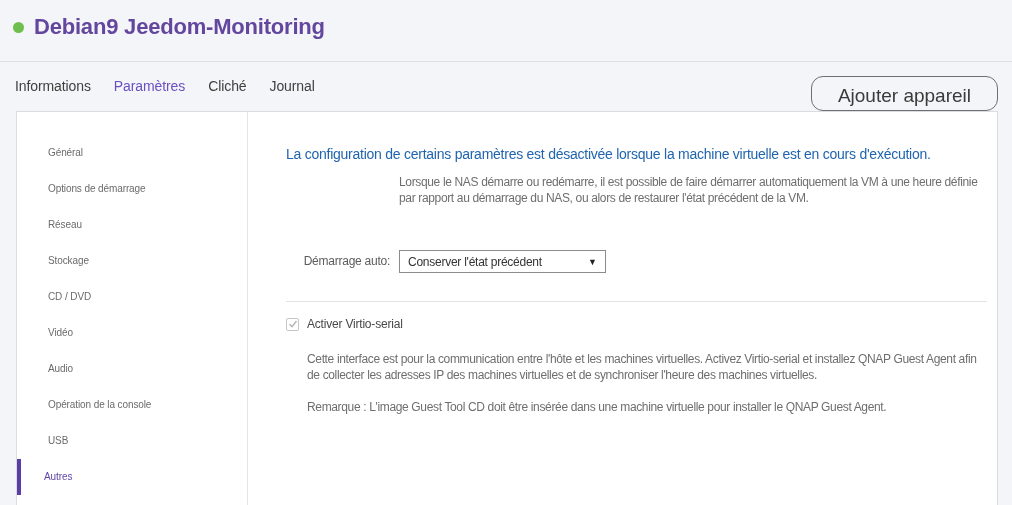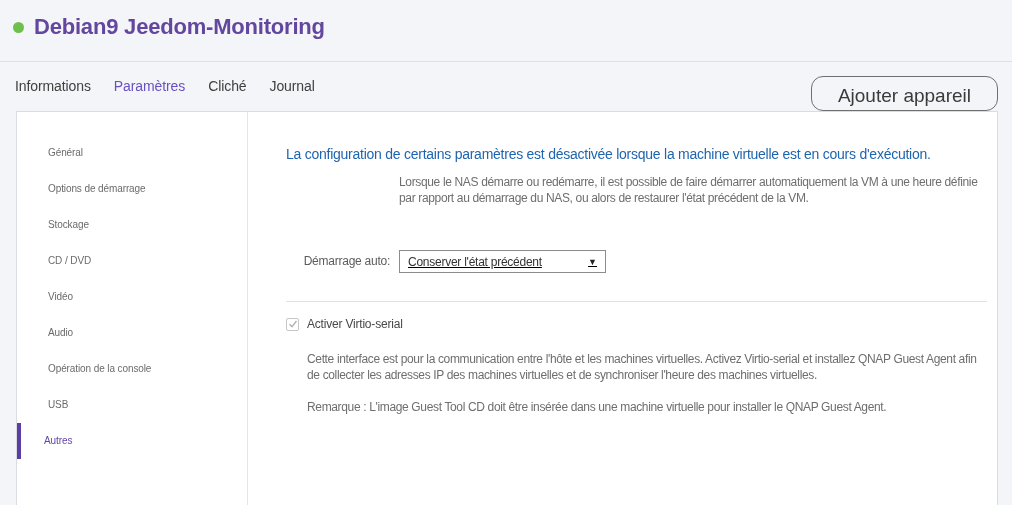--- a/index.html
+++ b/index.html
@@ -38,21 +38,21 @@
   .main { flex:1; padding:34px 10px 0 38px; position:relative; overflow:hidden; }
   .notice-blue { font-size:14px; color:#1f64ae; letter-spacing:-0.25px; margin-bottom:12px; }
 
   .form-row { display:flex;align-items:flex-end; }
   .form-label-col { width:113px; flex:none; text-align:right; padding-right:9px;
     font-size:12px; color:#5c5c5c; letter-spacing:-0.25px; }
   .body-text { font-size:12px; line-height:16px; color:#6e6e6e; letter-spacing:-0.35px; }
   .intro-text { max-width:590px; margin-bottom:15px; }
 
   .select-box { width:207px; height:23px; border:1px solid #8c8c8c; background:#fff;
-    display:flex; align-items:center; padding:0 8px; cursor:pointer;text-decoration:underline; }
+    display:flex; align-items:center; padding:0 8px; cursor:pointer; }
   .select-value { flex:1; font-size:12px; color:#333; letter-spacing:-0.25px;
     white-space:nowrap; overflow:hidden; }
   .select-arrow { font-size:9px; color:#222; flex:none; }
   .select-label-col { line-height:23px;margin-top:29px; }
 
   .note-block { margin-top:14px; max-width:590px; }
 
   .content-divider { border:none; border-top:1px solid #e2e2e2; margin:28px 0 0 0; }
 
   .check-row { display:flex; align-items:center; margin-top:15px; }
@@ -79,20 +79,21 @@
   <span class="tab">Cliché</span>
   <span class="tab">Journal</span>
 </div>
 <button class="add-device-btn">Ajouter appareil</button>
 
 <div class="panel">
 
   <div class="side-nav">
     <div class="side-item">Général</div>
     <div class="side-item">Options de démarrage</div>
+    <div class="side-item">Réseau</div>
     <div class="side-item">Stockage</div>
     <div class="side-item">CD / DVD</div>
     <div class="side-item">Vidéo</div>
     <div class="side-item">Audio</div>
     <div class="side-item">Opération de la console</div>
     <div class="side-item">USB</div>
     <div class="side-item active">Autres</div>
   </div>
 
   <div class="main">

